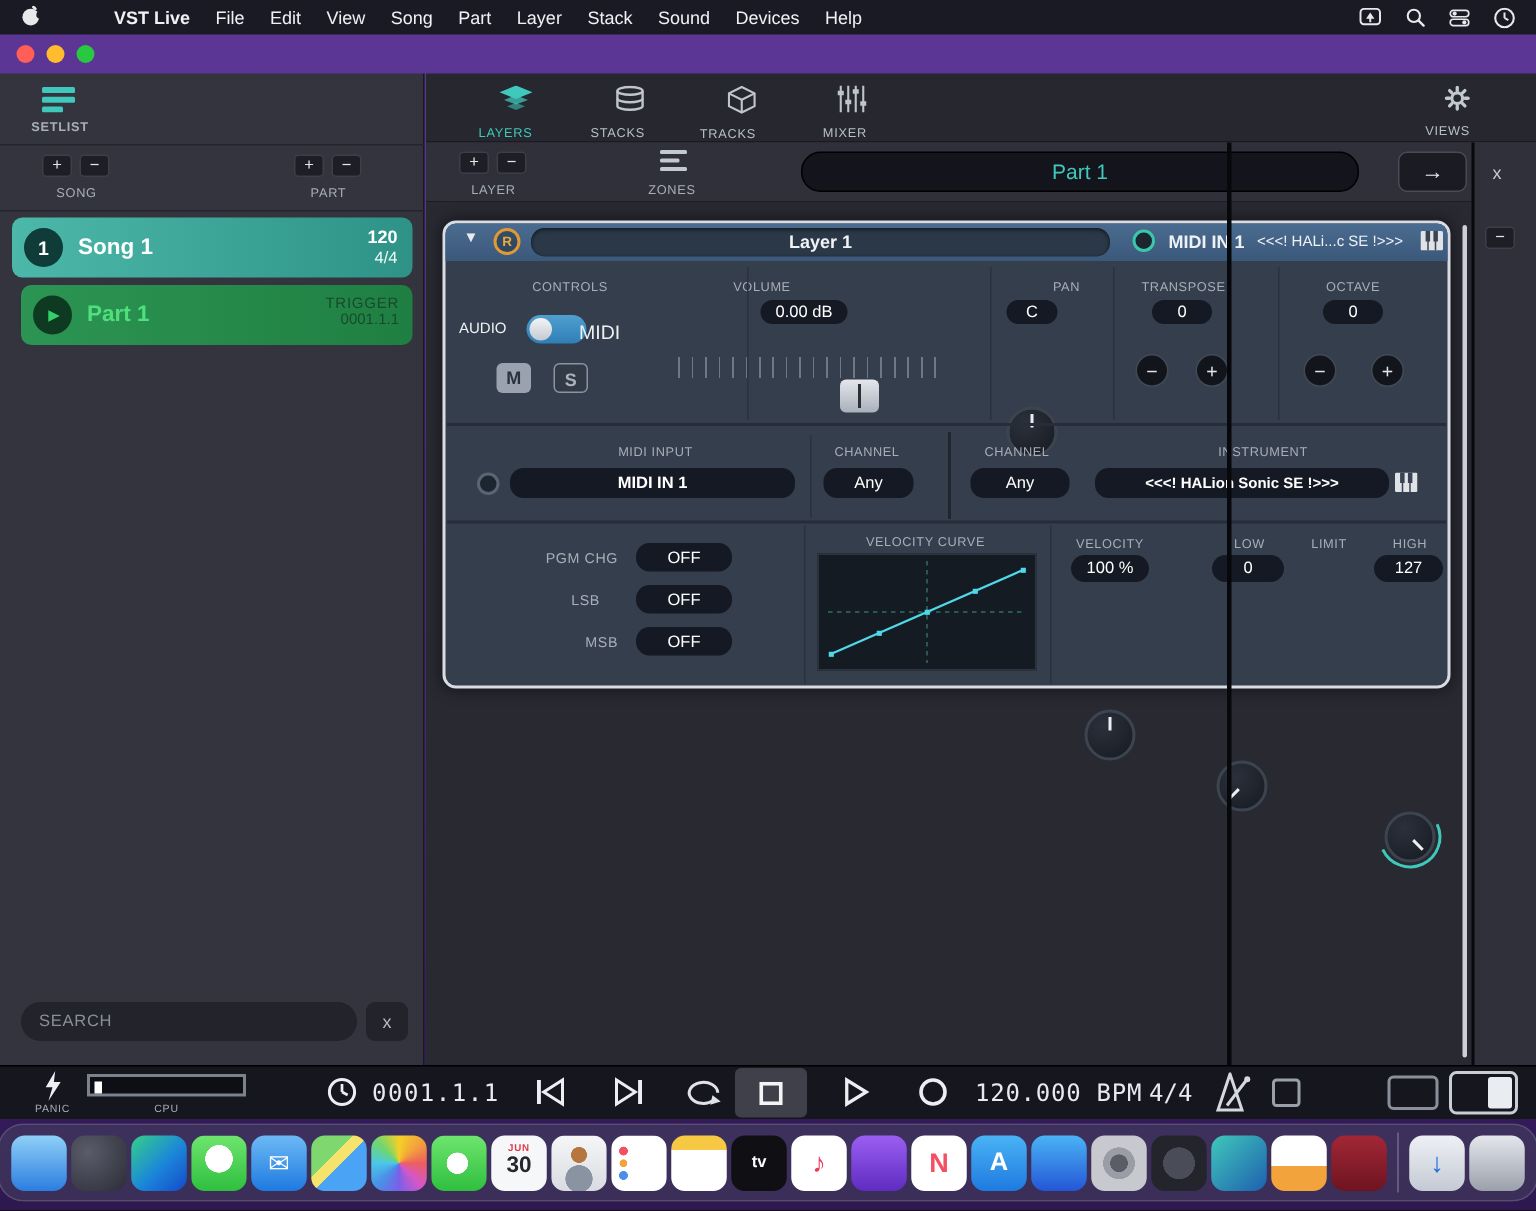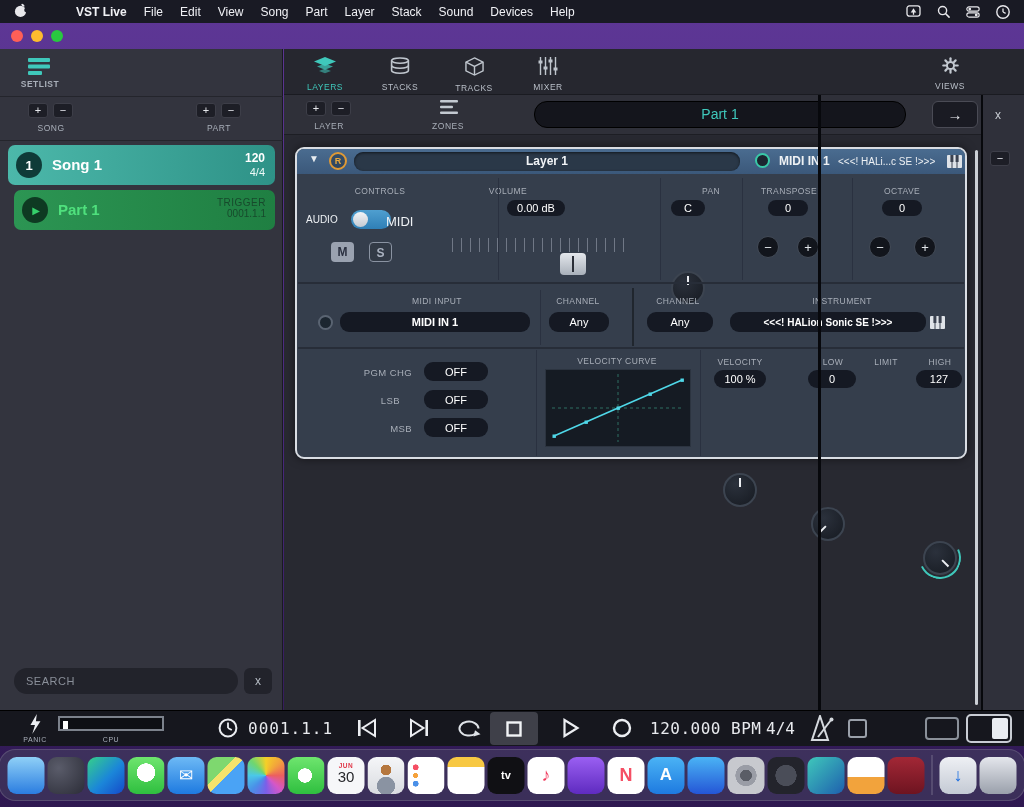--- a/index.html
+++ b/index.html
@@ -34,21 +34,21 @@
   .hline { background:#24252c; height:1px; }
   .songrow { border-radius:7px; background:linear-gradient(90deg,#4cb8aa,#2e9287); }
   .partrow { border-radius:7px; background:linear-gradient(90deg,#2c9553,#1f7f42); }
   .badge { border-radius:50%; display:flex; align-items:center; justify-content:center; }
   .search input { width:100%; height:100%; background:#22232b; border:none; border-radius:13px;
                   color:#c8ccd2; font-size:11px; padding:0 12px; letter-spacing:.5px; outline:none; }
   .search input::placeholder { color:#8a8f99; }
 
   
   .tabbar { left:284px; top:49px; width:740px; height:46px; background:#26272f; border-bottom:1px solid #1a1b21; }
-  .tabcol { position:absolute; width:60px; display:flex; flex-direction:column; align-items:center; gap:3px; }
+  .tabcol { position:absolute; width:60px; display:flex; flex-direction:column; align-items:flex-end; gap:3px; }
   .tabcol .tlbl { font-size:8.5px; letter-spacing:.5px; color:#b9bfc8; }
   .tabcol.active .tlbl { color:#3fc8bb; }
   .toolbar { left:284px; top:95px; width:740px; height:40px; background:#2f3039; border-bottom:1px solid #1d1e24; }
   .mainbg { left:284px; top:135px; width:740px; height:575px; background:#282931; }
   .pillfield { background:#14151c; border:1px solid #000; border-radius:13px; text-align:center;
                color:#3fc8bb; font-size:14px; }
   .navbtn { background:#1a1b23; border:1px solid #4a4b55; border-radius:6px; color:#eceef2;
             font-size:15px; text-align:center; }
 
   
@@ -115,21 +115,21 @@
   .dk-finder    { background:linear-gradient(180deg,#8fd0f7,#2b7de0); }
   .dk-launchpad { background:radial-gradient(circle at 30% 30%,#5a5c6a,#2c2d38); }
   .dk-edge      { background:linear-gradient(135deg,#35d089,#1b86d9 55%,#1549c9); }
   .dk-messages  { background:radial-gradient(circle at 50% 42%,#fff 0 32%,transparent 33%),linear-gradient(#6ee56e,#2fbf3f); }
   .dk-mail      { background:linear-gradient(#6db9f5,#1e7ae0); font-size:17px; font-weight:normal; }
   .dk-maps      { background:linear-gradient(135deg,#7ed86f 0 38%,#f5e36b 38% 52%,#4aa3f5 52%); }
   .dk-photos    { background:conic-gradient(#f5d027,#f2a33c,#ec5f5f,#d557c8,#7a5fe8,#4a90e8,#4ac8e8,#6fd66f,#f5d027); }
   .dk-facetime  { background:radial-gradient(circle at 47% 50%,#fff 0 26%,transparent 27%),linear-gradient(#6ee56e,#2fbf3f); }
   .dk-calendar  { background:#f6f7f9; }
   .cal-m { position:absolute; top:5px; left:0; right:0; text-align:center; font-size:6.5px; font-weight:bold; color:#e0394a; letter-spacing:.5px; }
-  .cal-d { position:absolute; top:11px; left:0; right:0; text-align:center; font-size:15px; font-weight:normal; color:#26272b; }
+  .cal-d { position:absolute; top:11px; left:0; right:0; text-align:center; font-size:15px; font-weight:bold; color:#26272b; }
   .dk-contacts  { background:radial-gradient(circle at 50% 35%,#b5773f 0 17%,transparent 18%),radial-gradient(circle at 50% 78%,#8a93a2 0 26%,transparent 27%),linear-gradient(#f5f6f8,#d9dbe0); }
   .dk-reminders { background:radial-gradient(circle at 22% 28%,#f54f64 0 7%,transparent 8%),radial-gradient(circle at 22% 50%,#f5a23c 0 7%,transparent 8%),radial-gradient(circle at 22% 72%,#4a90e8 0 7%,transparent 8%),#fff; }
   .dk-notes     { background:linear-gradient(180deg,#f7c843 0 27%,#fff 27%); }
   .dk-tv        { background:#101014; font-size:11px; font-weight:bold; }
   .dk-music     { background:#fff; color:#f0375a; font-size:18px; }
   .dk-podcasts  { background:linear-gradient(#9a5ff2,#5f2bc0); }
   .dk-news      { background:#fff; color:#f54f64; font-size:18px; }
   .dk-appstore  { background:linear-gradient(#4ab3f5,#1e7ae0); font-size:17px; }
   .dk-testflight{ background:linear-gradient(#4ab3f5,#2456d6); }
   .dk-settings  { background:radial-gradient(circle,#5a5d66 0 22%,#9a9da6 23% 40%,#c7c9ce 41%); }

